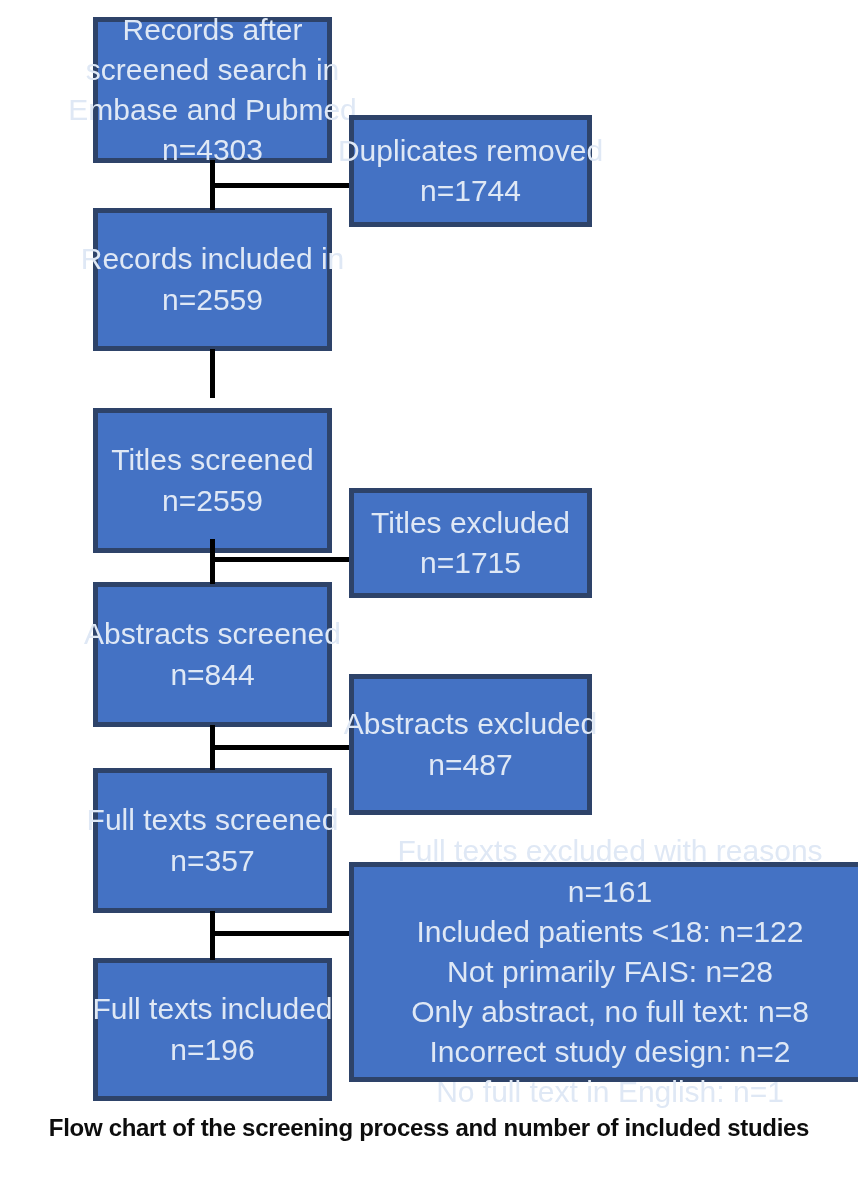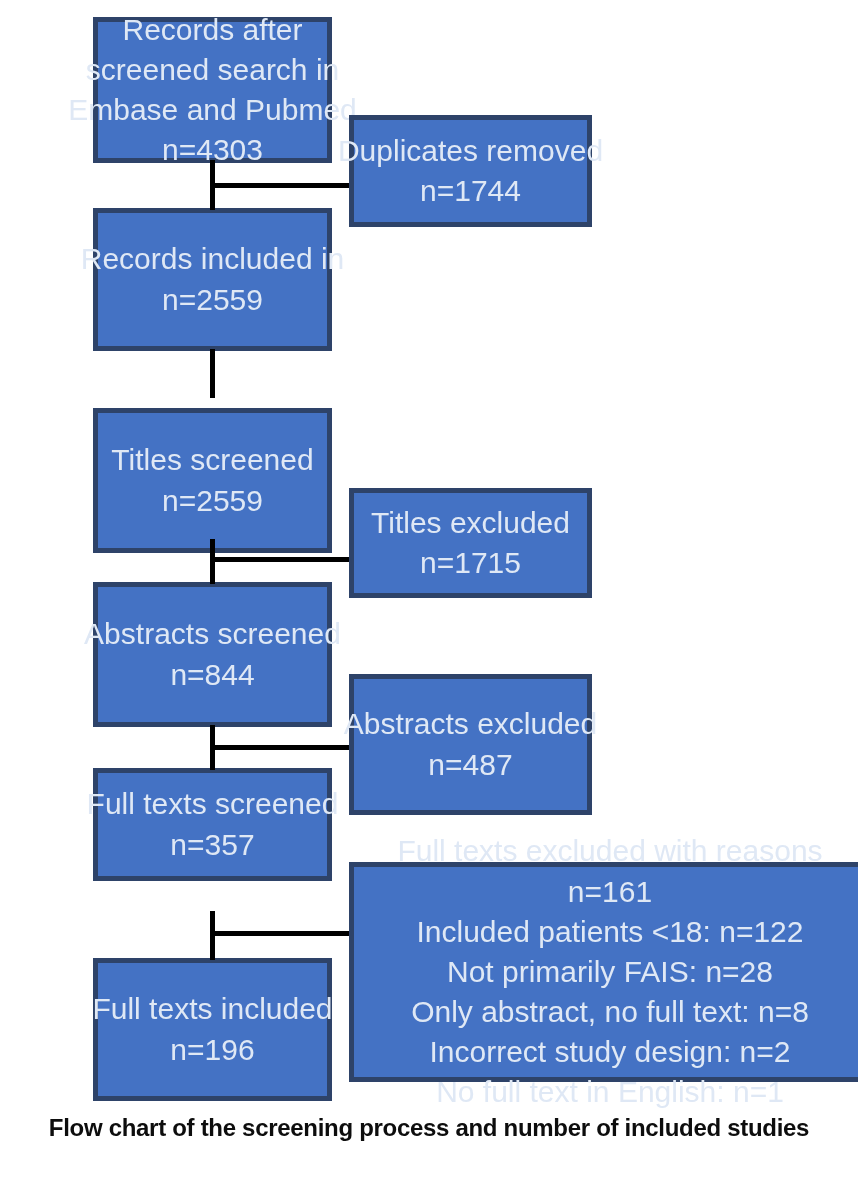--- a/index.html
+++ b/index.html
@@ -76,21 +76,21 @@
       </div>
   </div>
 
   <div class="box" style="left:93px; top:582px; width:239px; height:145px;">
     <div>
         <div class="line">Abstracts screened</div>
         <div class="line">n=844</div>
       </div>
   </div>
 
-  <div class="box" style="left:93px; top:768px; width:239px; height:113px;">
+  <div class="box" style="left:93px; top:768px; width:239px; height:145px;">
     <div>
         <div class="line">Full texts screened</div>
         <div class="line">n=357</div>
       </div>
   </div>
 
   <div class="box" style="left:93px; top:958px; width:239px; height:143px;">
     <div>
         <div class="line">Full texts included</div>
         <div class="line">n=196</div>

